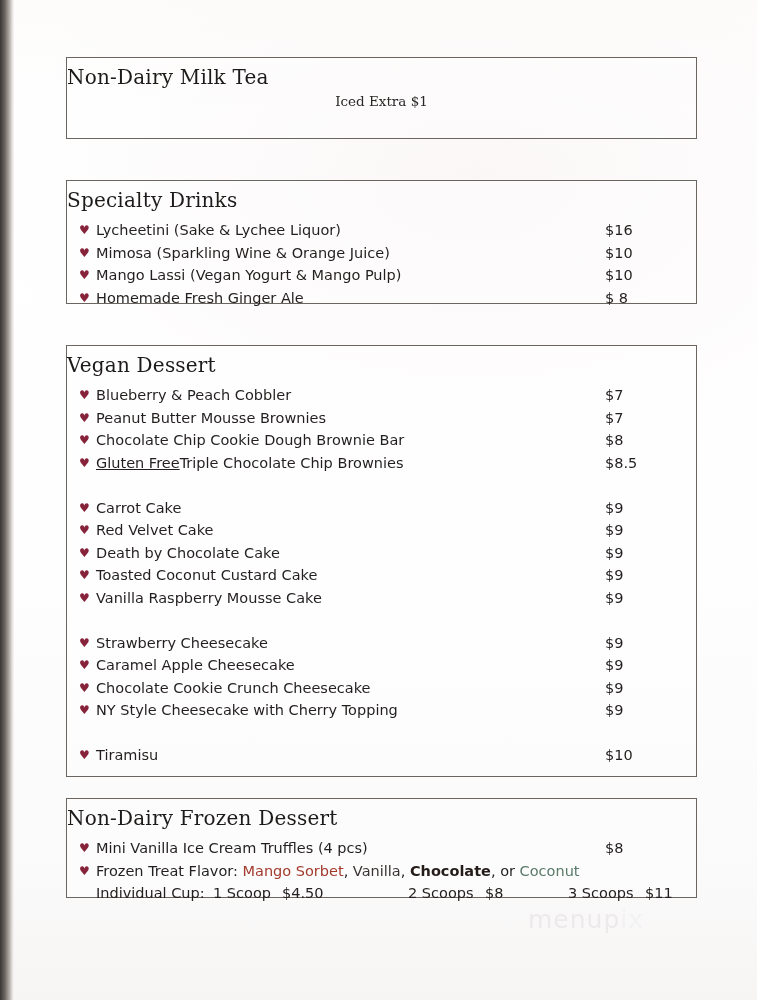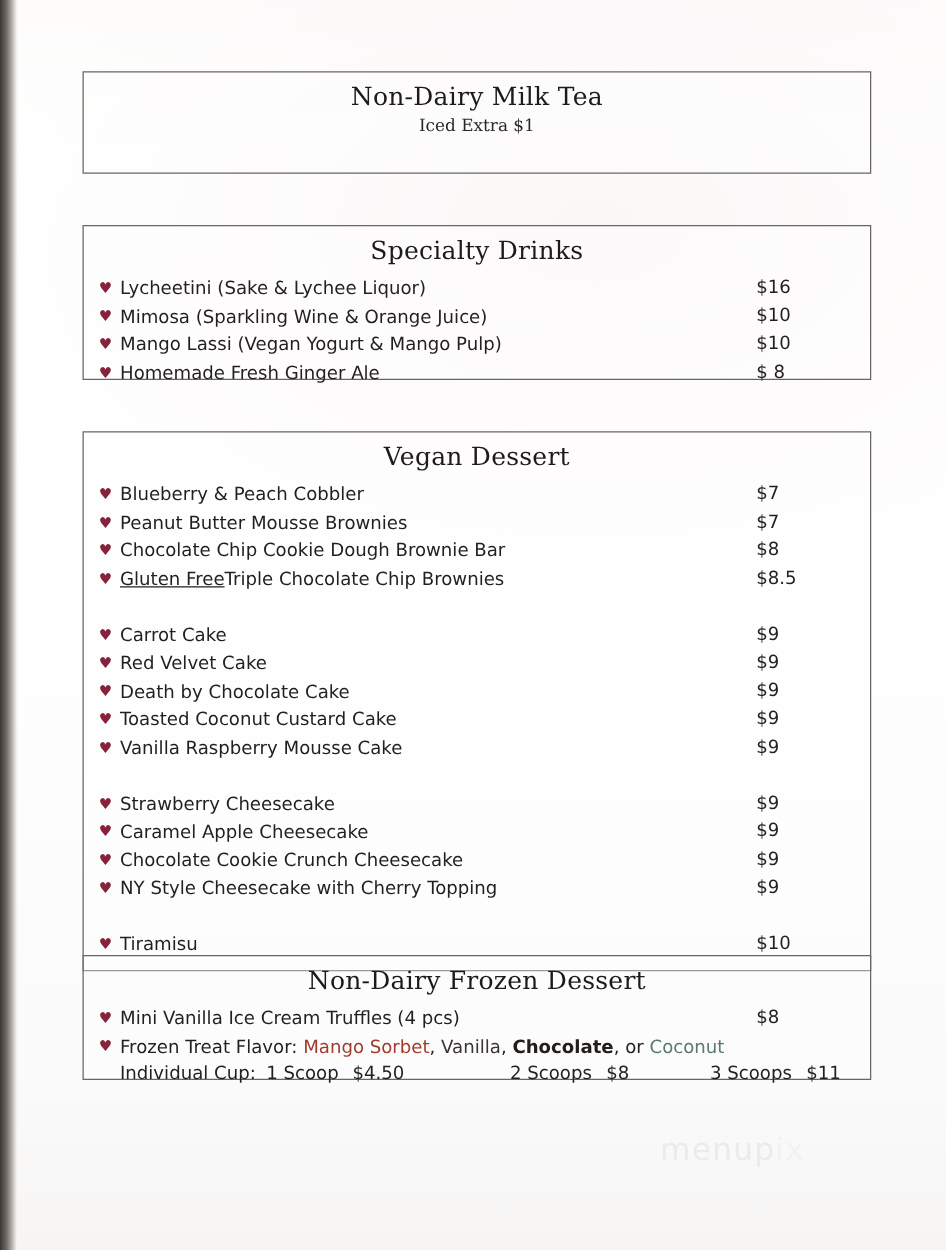--- a/index.html
+++ b/index.html
@@ -38,21 +38,21 @@
 
   #sheet{position:absolute;left:0;top:0;width:757px;height:1000px;}
 
   .section{
     position:absolute;
     border:1.5px solid #6a6560;
     background:rgba(255,255,255,0.34);
     box-sizing:border-box;
   }
   .sec-title{
-    text-align:center;
+    text-align:left;
     font-family:"DejaVu Serif", serif;
     font-size:20px;
     color:#1d1b1a;
     letter-spacing:.2px;
     margin-top:7px;
   }
   .sec-sub{
     text-align:center;
     font-family:"DejaVu Serif", serif;
     font-size:13.5px;
@@ -220,21 +220,21 @@
 
         <div class="row gap"></div>
 
         <div class="row">
           <span class="bullet">♥</span><span class="name">Tiramisu</span>
           <span class="price">$10</span>
         </div>
       </div>
     </div>
 
-    <div class="section" style="left:66px;top:764px;width:631px;height:100px;">
+    <div class="section" style="left:66px;top:798px;width:631px;height:100px;">
       <div class="sec-title">Non-Dairy Frozen Dessert</div>
       <div class="rows" style="margin-top:7px;">
 
         <div class="row">
           <span class="bullet">♥</span><span class="name">Mini Vanilla Ice Cream Truffles (4 pcs)</span>
           <span class="price">$8</span>
         </div>
 
         <div class="flavor-line">
           <span class="bullet">♥</span><span class="name">Frozen Treat Flavor:</span><span>&nbsp;</span><span style="color:#a33b2d;">Mango Sorbet</span><span>, </span><span style="color:#3a3432;">Vanilla</span><span>, </span><span style="color:#241c18;font-weight:600;">Chocolate</span><span>, or </span><span style="color:#5a7a6a;">Coconut</span>

